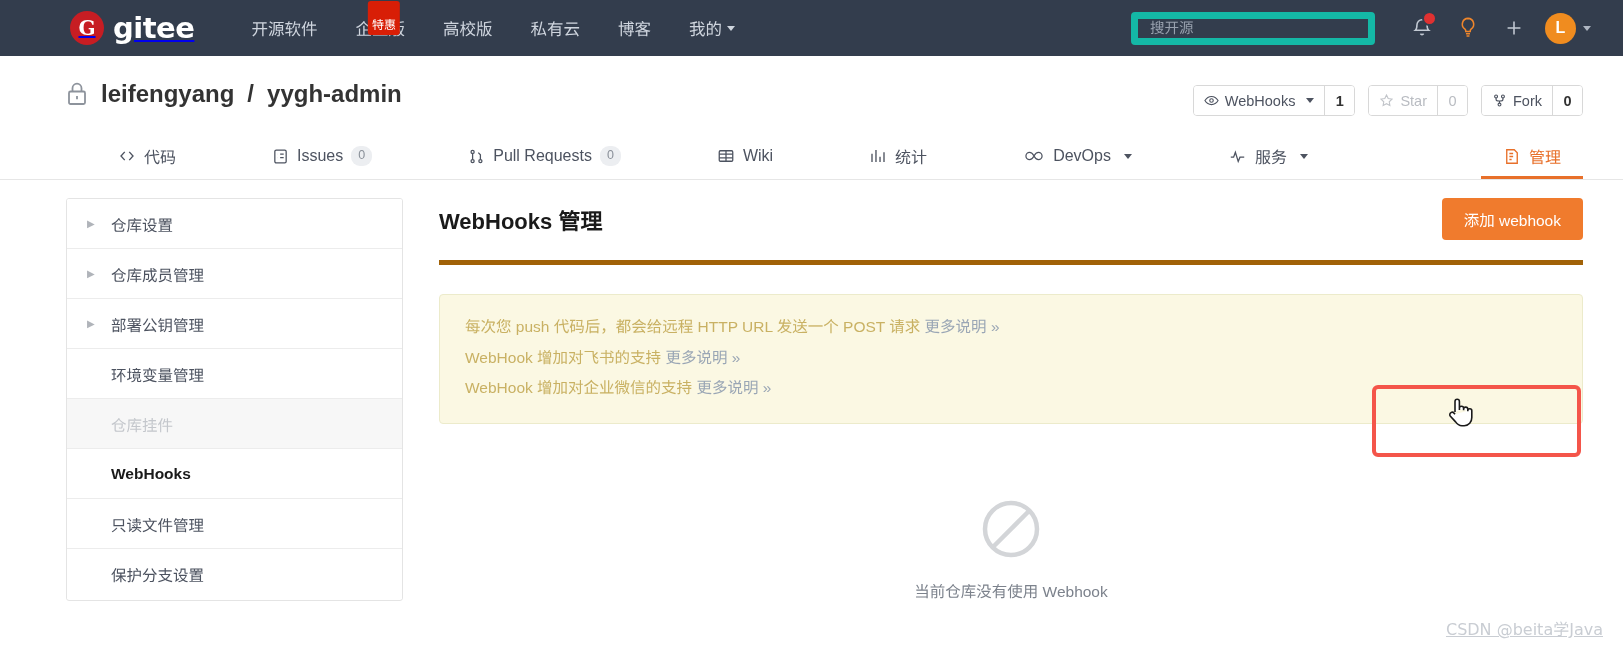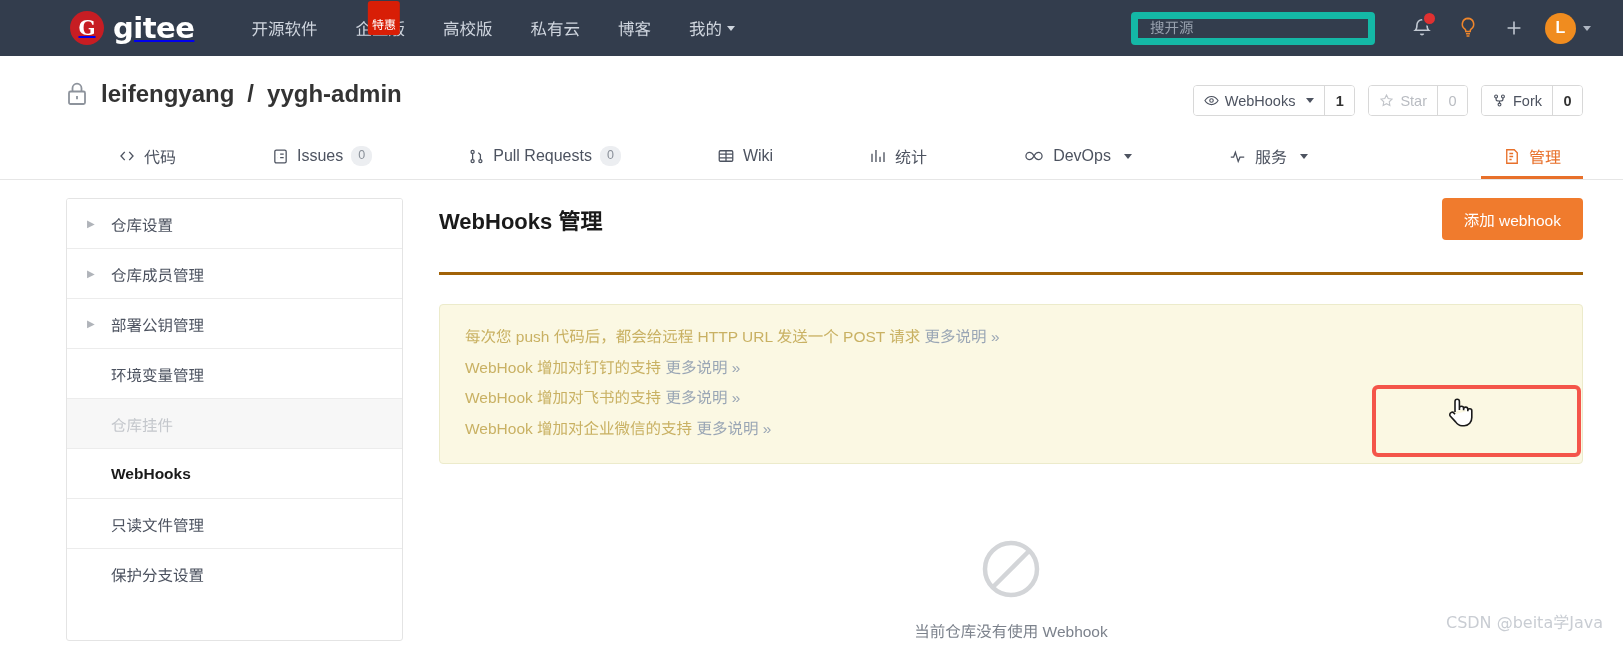--- a/index.html
+++ b/index.html
@@ -149,21 +149,21 @@
     font-size: 10px; margin-right: 10px;
   }
   .side-item .arrow.empty { visibility: hidden; }
   .side-item.active { color: #1a1a1a; font-weight: bold; }
   .side-item.disabled { color: #c4c7cc; background: #f7f7f7; cursor: default; }
 
   
   .main { flex: 1; padding-left: 36px; position: relative; }
   .main-head {
     display: flex; align-items: center;
-    padding-bottom: 32px; border-bottom: 3px solid #a16207;
+    padding-bottom: 20px; border-bottom: 5px solid #a16207;
     min-height: 48px;
   }
   .page-title { font-size: 22px; font-weight: bold; color: #1a1a1a; }
   .btn-primary {
     margin-left: auto; background: #f07b2d; color: #fff;
     border: none; border-radius: 4px;
     font-size: 15.5px; padding: 10px 22px; cursor: pointer;
     font-family: "Liberation Sans", sans-serif;
     position: relative;
   }
@@ -189,23 +189,24 @@
   .annot-box {
     position: absolute; left: 1372px; top: 205px;
     width: 209px; height: 72px;
     border: 4px solid #f4554a; border-radius: 6px;
     pointer-events: none; z-index: 30;
   }
   
   .cursor-hand { position: absolute; left: 1447px; top: 216px; z-index: 40; pointer-events: none; }
 
   .watermark {
-    position: absolute; right: 20px; bottom: 20px;
+    position: absolute; right: 20px; bottom: 13px;
     color: #c9cdd3; font-size: 16px;
     font-family: "DejaVu Sans", sans-serif;
+    text-decoration: underline;
   }
 </style>
 </head>
 <body>
 
 <div class="topbar">
   <a class="brand" href="#">
     <span class="brand-logo">G</span>
     <span class="brand-name">gitee</span>
   </a>
@@ -423,23 +424,20 @@
     <div class="main-head">
       <h1 class="page-title">WebHooks 管理</h1>
       <button class="btn-primary">添加 webhook</button>
     </div>
 
     <div class="notice">
       <p>
         <span>每次您 push 代码后，都会给远程 HTTP URL 发送一个 POST 请求 </span><a href="#">更多说明 »</a>
       </p>
       <p>
-        <span>WebHook 增加对钉钉的支持 </span><a href="#">更多说明 »</a>
-      </p>
-      <p>
         <span>WebHook 增加对飞书的支持 </span><a href="#">更多说明 »</a>
       </p>
       <p>
         <span>WebHook 增加对企业微信的支持 </span><a href="#">更多说明 »</a>
       </p>
     </div>
 
     <div class="empty-state">
       <svg width="62" height="62" viewBox="0 0 62 62" fill="none" stroke="#d3d5d8" stroke-width="4.5">
         <circle cx="31" cy="31" r="26"></circle>

